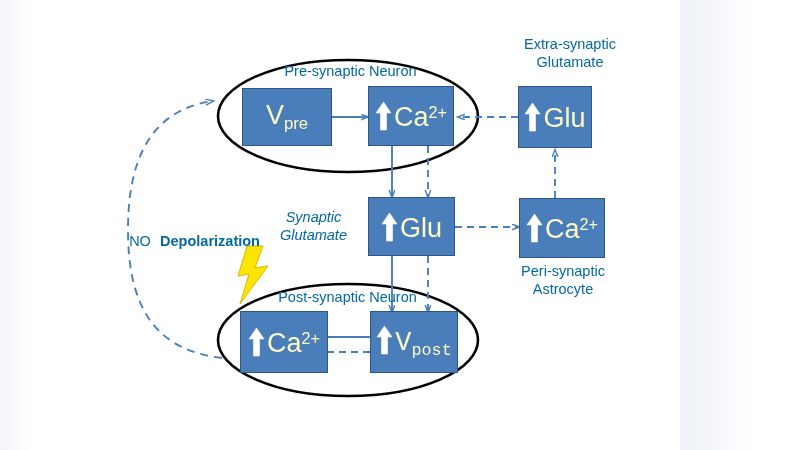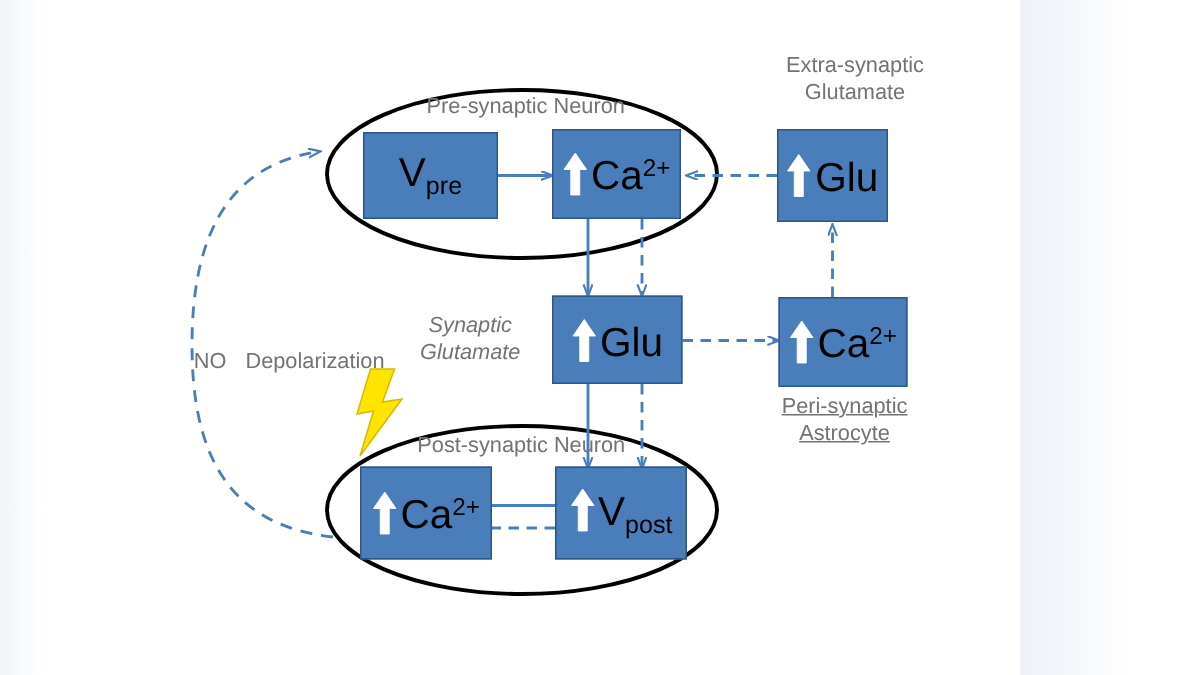--- a/index.html
+++ b/index.html
@@ -38,21 +38,21 @@
   }
 
   .node {
     position: absolute;
     background: #4A7EBB;
     border: 1px solid #2d5585;
     box-sizing: border-box;
     display: flex;
     align-items: center;
     justify-content: center;
-    color: #000000;
+    color: #fef9c3;
   }
   .node-text {
     font-size: 27px;
     line-height: 1;
     white-space: nowrap;
     letter-spacing: 0px;
   }
   .node-text sub {
     font-size: 0.62em;
     vertical-align: -0.30em;
@@ -64,21 +64,21 @@
   .uparrow {
     display: inline-block;
     width: 17px;
     height: 30px;
     margin-right: 2px;
     vertical-align: -5px;
   }
 
   .caption {
     position: absolute;
-    color: #737373;
+    color: #0369a1;
     font-size: 14.5px;
     line-height: 1.25;
     white-space: pre-line;
     text-align: center;
   }
   .caption.inside {
     font-size: 14.5px;
   }
 </style>
 </head>
@@ -166,38 +166,38 @@
   </div>
 
   <div class="node" style="left:240px; top:311px; width:88px; height:62px;">
     <span class="node-text">
       <svg class="uparrow" viewBox="0 0 17 30">
         <polygon points="8.5,1 16,12 11.5,12 11.5,29 5.5,29 5.5,12 1,12" fill="#ffffff" stroke="#ffffff" stroke-width="0.6"></polygon>
       </svg><span>Ca</span><sup>2+</sup>
     </span>
   </div>
 
-  <div class="node" style="left:370px; top:311px; width:88px; height:62px;">
+  <div class="node" style="left:370px; top:311px; width:88px; height:62px;font-family:Liberation Mono, monospace;">
     <span class="node-text">
       <svg class="uparrow" viewBox="0 0 17 30">
         <polygon points="8.5,1 16,12 11.5,12 11.5,29 5.5,29 5.5,12 1,12" fill="#ffffff" stroke="#ffffff" stroke-width="0.6"></polygon>
       </svg><span>V</span><sub>post</sub>
     </span>
   </div>
 
   <div class="caption" style="left:500px; top:35px; width:140px;">Extra-synaptic
 Glutamate</div>
 
   <div class="caption" style="left:266px; top:208px; width:95px;font-style:italic;">Synaptic
 Glutamate</div>
 
-  <div class="caption" style="left:498px; top:262px; width:130px;text-decoration:underline;">Peri-synaptic
+  <div class="caption" style="left:498px; top:262px; width:130px;">Peri-synaptic
 Astrocyte</div>
 
   <div class="caption inside" style="left:258px; top:62px; width:185px;">Pre-synaptic Neuron</div>
 
   <div class="caption inside" style="left:250px; top:288px; width:195px;">Post-synaptic Neuron</div>
 
   <div class="caption" style="left:120px; top:232px; width:40px;">NO</div>
 
-  <div class="caption" style="left:140px; top:232px; width:140px;">Depolarization</div>
+  <div class="caption" style="left:140px; top:232px; width:140px;font-weight:bold;">Depolarization</div>
 
 </div>
 
 </body></html>

